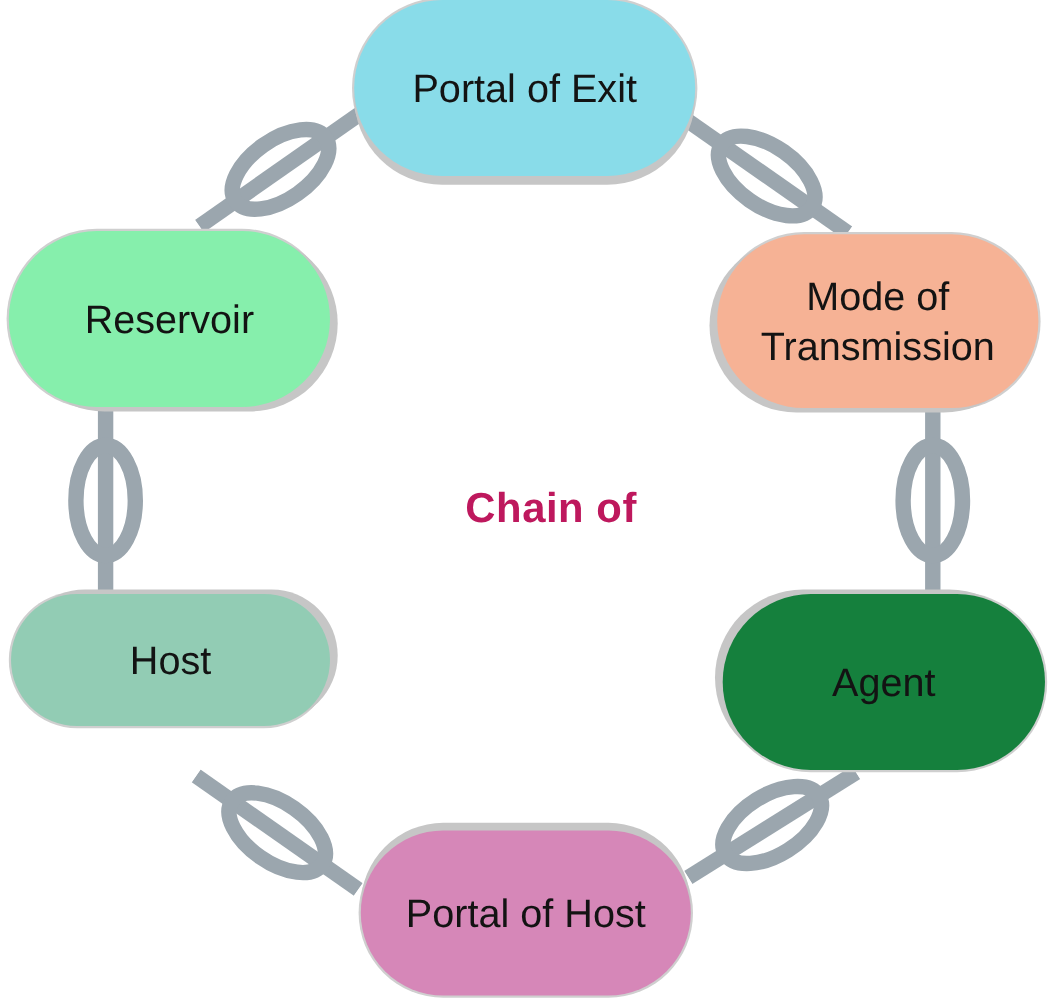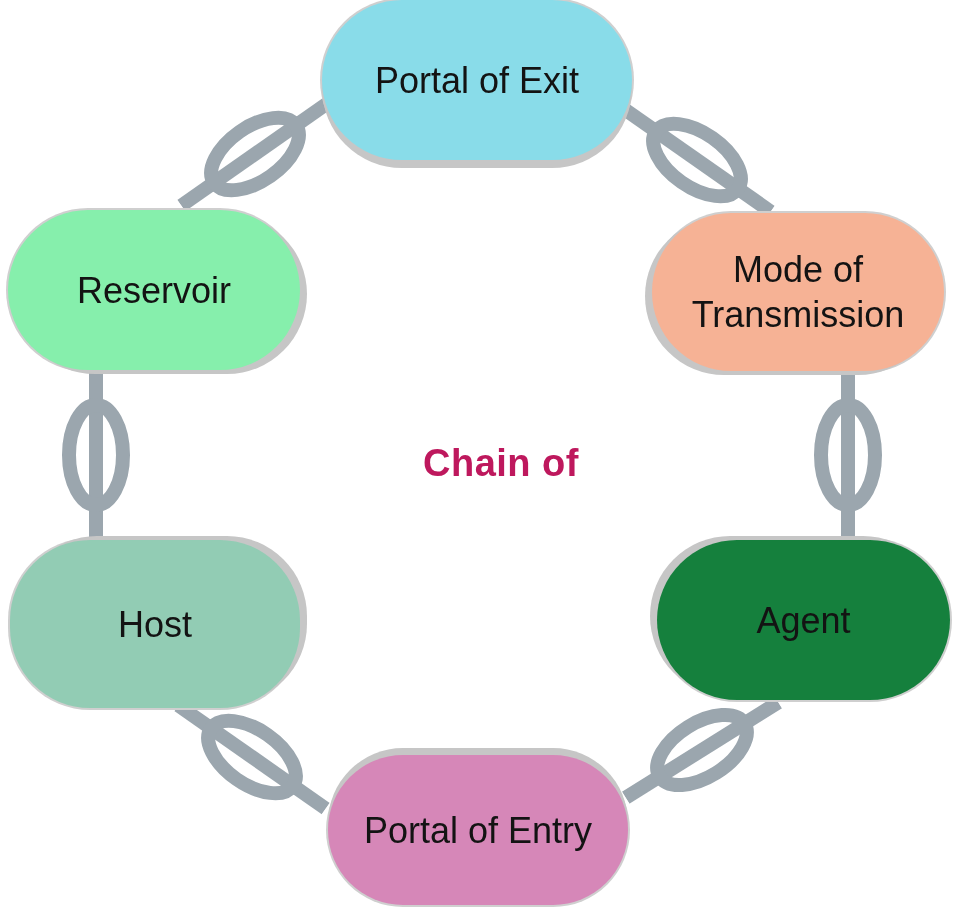--- a/index.html
+++ b/index.html
@@ -45,21 +45,21 @@
     box-sizing: border-box;
   }
   .pill-portal-exit  { left: 322px; top: 0px;   width: 310px; height: 160px;
                        box-shadow: 0 8px 0 #c6c6c6, 0 0 0 2px #cfcfcf; }
   .pill-mode         { left: 652px; top: 213px; width: 292px; height: 158px;
                        box-shadow: -7px 4px 0 #c6c6c6, 0 0 0 2px #cfcfcf; }
   .pill-agent        { left: 657px; top: 540px; width: 293px; height: 160px;
                        box-shadow: -7px -4px 0 #c6c6c6, 0 0 0 2px #cfcfcf; }
   .pill-portal-entry { left: 328px; top: 755px; width: 300px; height: 150px;
                        box-shadow: 0 -7px 0 #c6c6c6, 0 0 0 2px #cfcfcf; }
-  .pill-host         { left: 10px;  top: 540px; width: 290px; height: 168px;
+  .pill-host         { left: 10px;  top: 540px; width: 290px; height: 120px;
                        box-shadow: 7px -4px 0 #c6c6c6, 0 0 0 2px #cfcfcf; }
   .pill-reservoir    { left: 8px;   top: 210px; width: 292px; height: 160px;
                        box-shadow: 7px 4px 0 #c6c6c6, 0 0 0 2px #cfcfcf; }
   
   .center-title {
     position: absolute;
     left: 477px;
     top: 463px;
     transform: translate(-50%, -50%);
     z-index: 3;
@@ -121,21 +121,21 @@
 
   <div class="pill pill-mode" style="background-color: rgb(246, 178, 149);">
     <span>Mode of Transmission</span>
   </div>
 
   <div class="pill pill-agent" style="background-color: #15803d;">
     <span>Agent</span>
   </div>
 
   <div class="pill pill-portal-entry" style="background-color: rgb(214, 135, 184);">
-    <span>Portal of Entry</span>
+    <span>Portal of Host</span>
   </div>
 
   <div class="pill pill-host" style="background-color: rgb(146, 204, 180);">
     <span>Host</span>
   </div>
 
   <div class="pill pill-reservoir" style="background-color: #86efac;">
     <span>Reservoir</span>
   </div>
 

